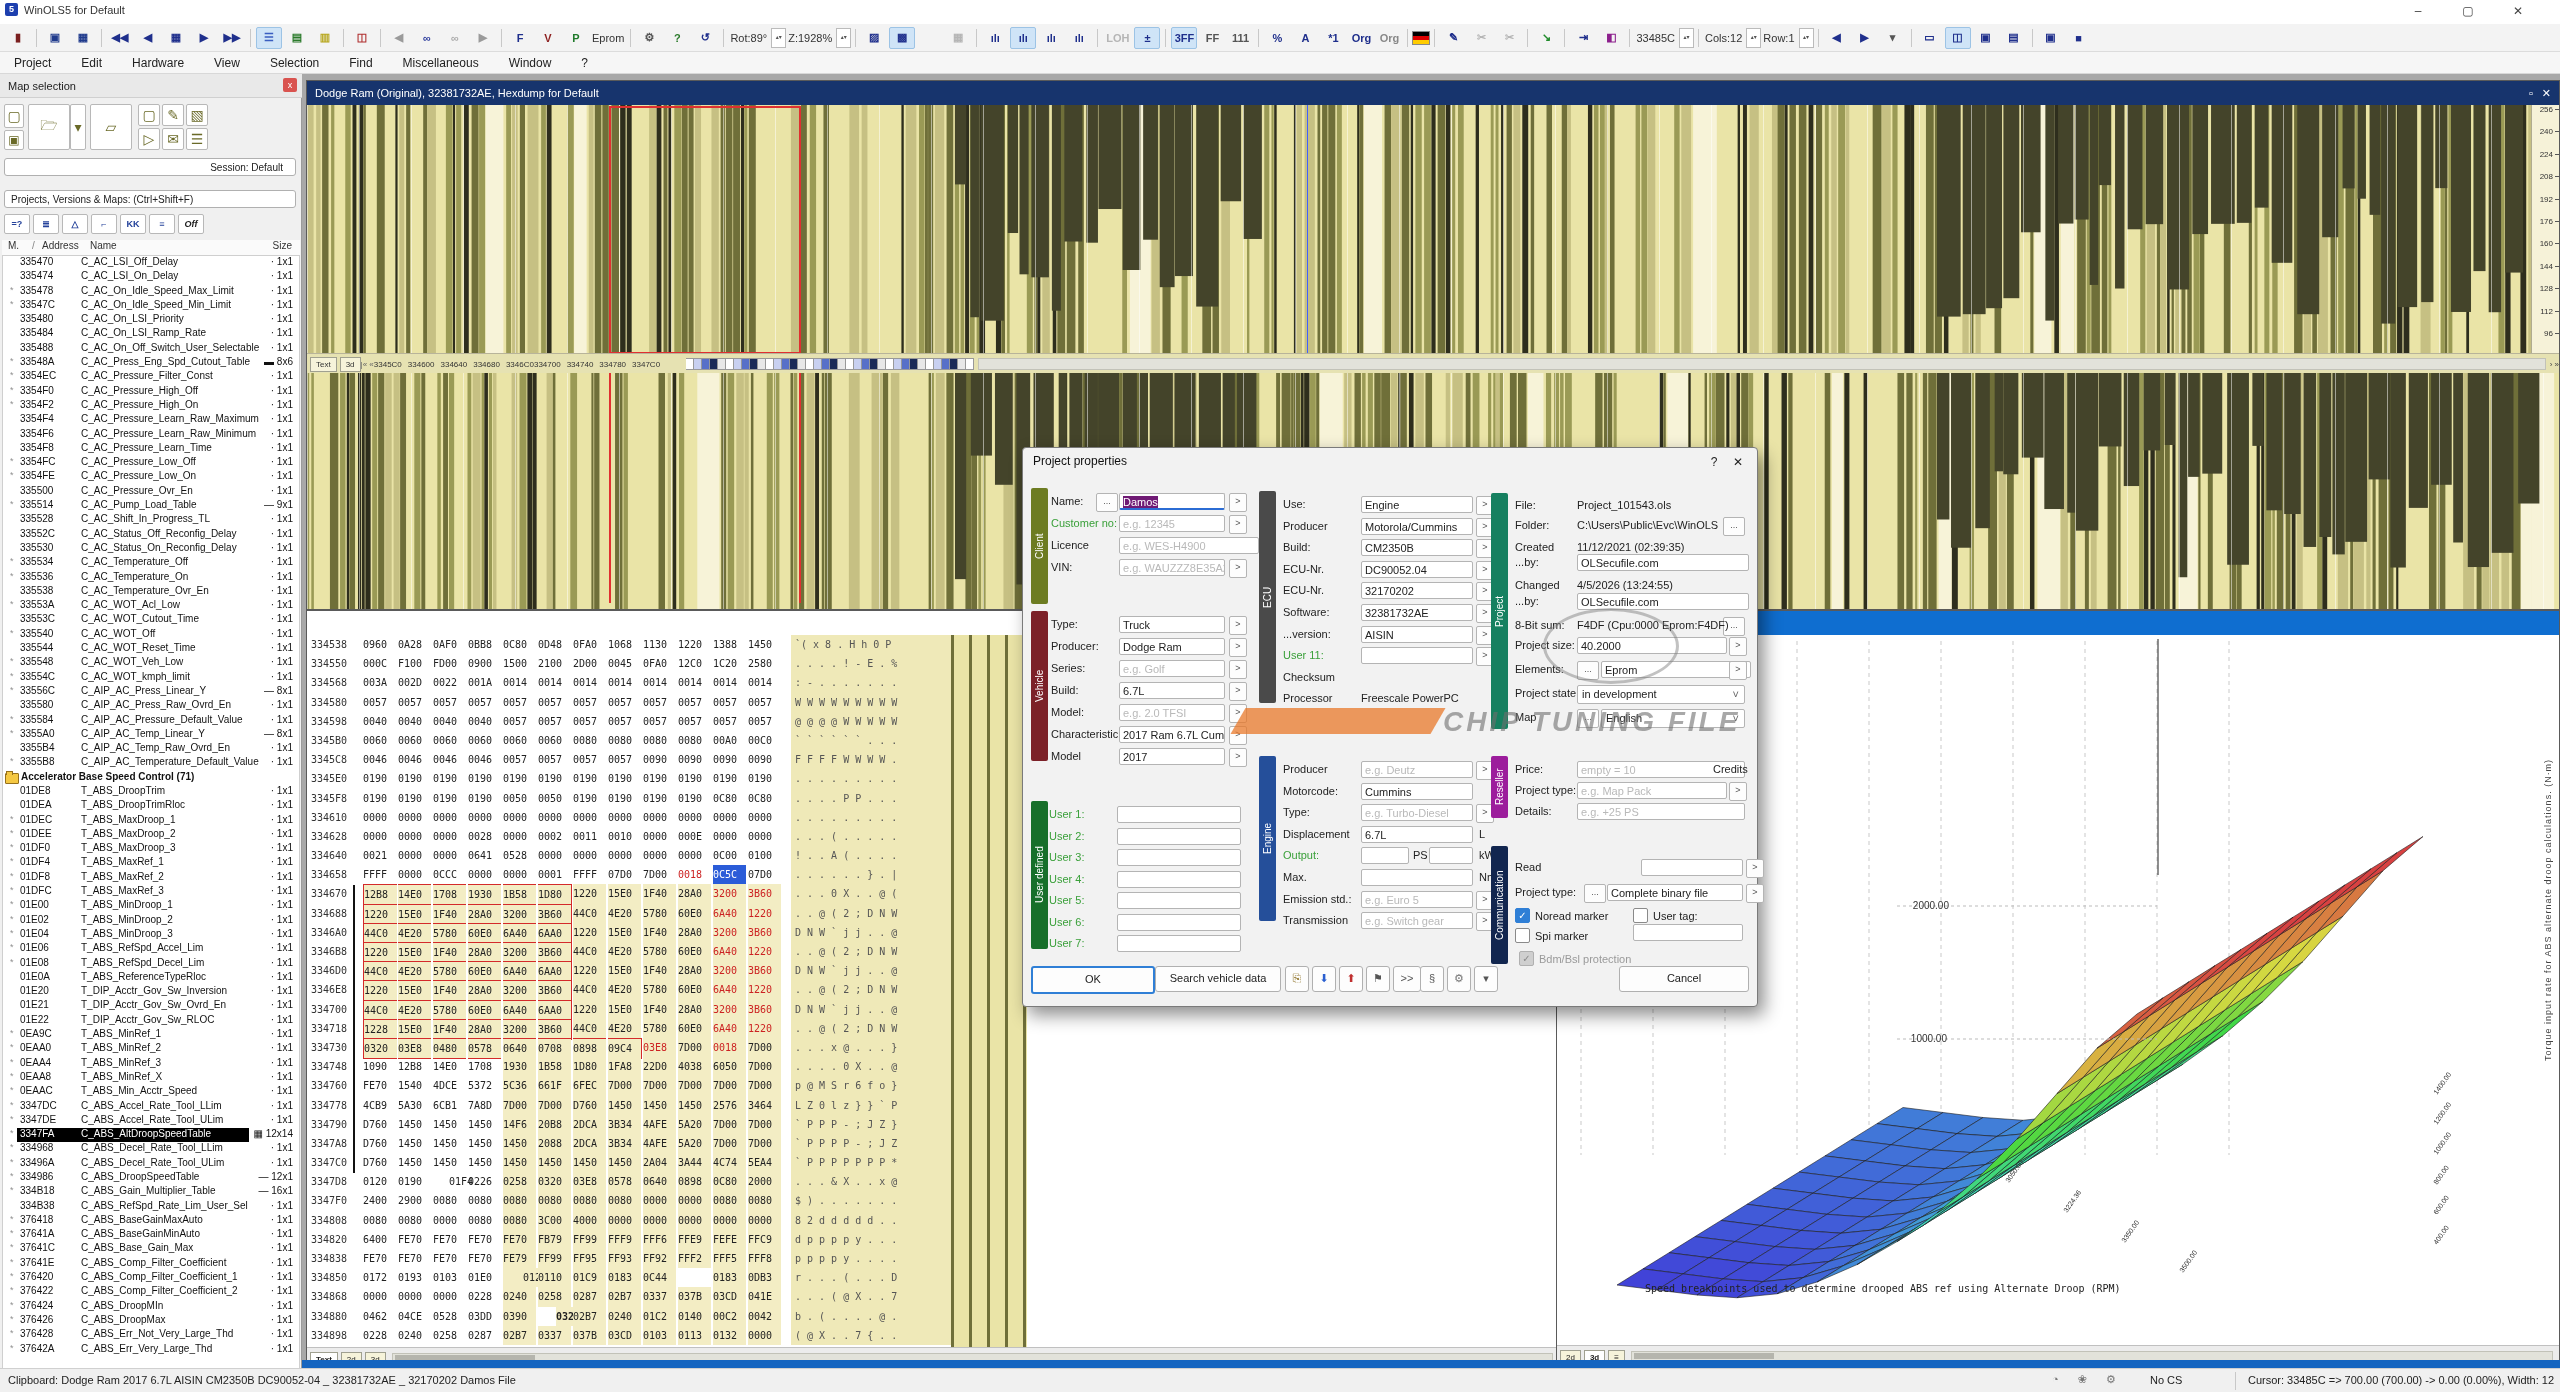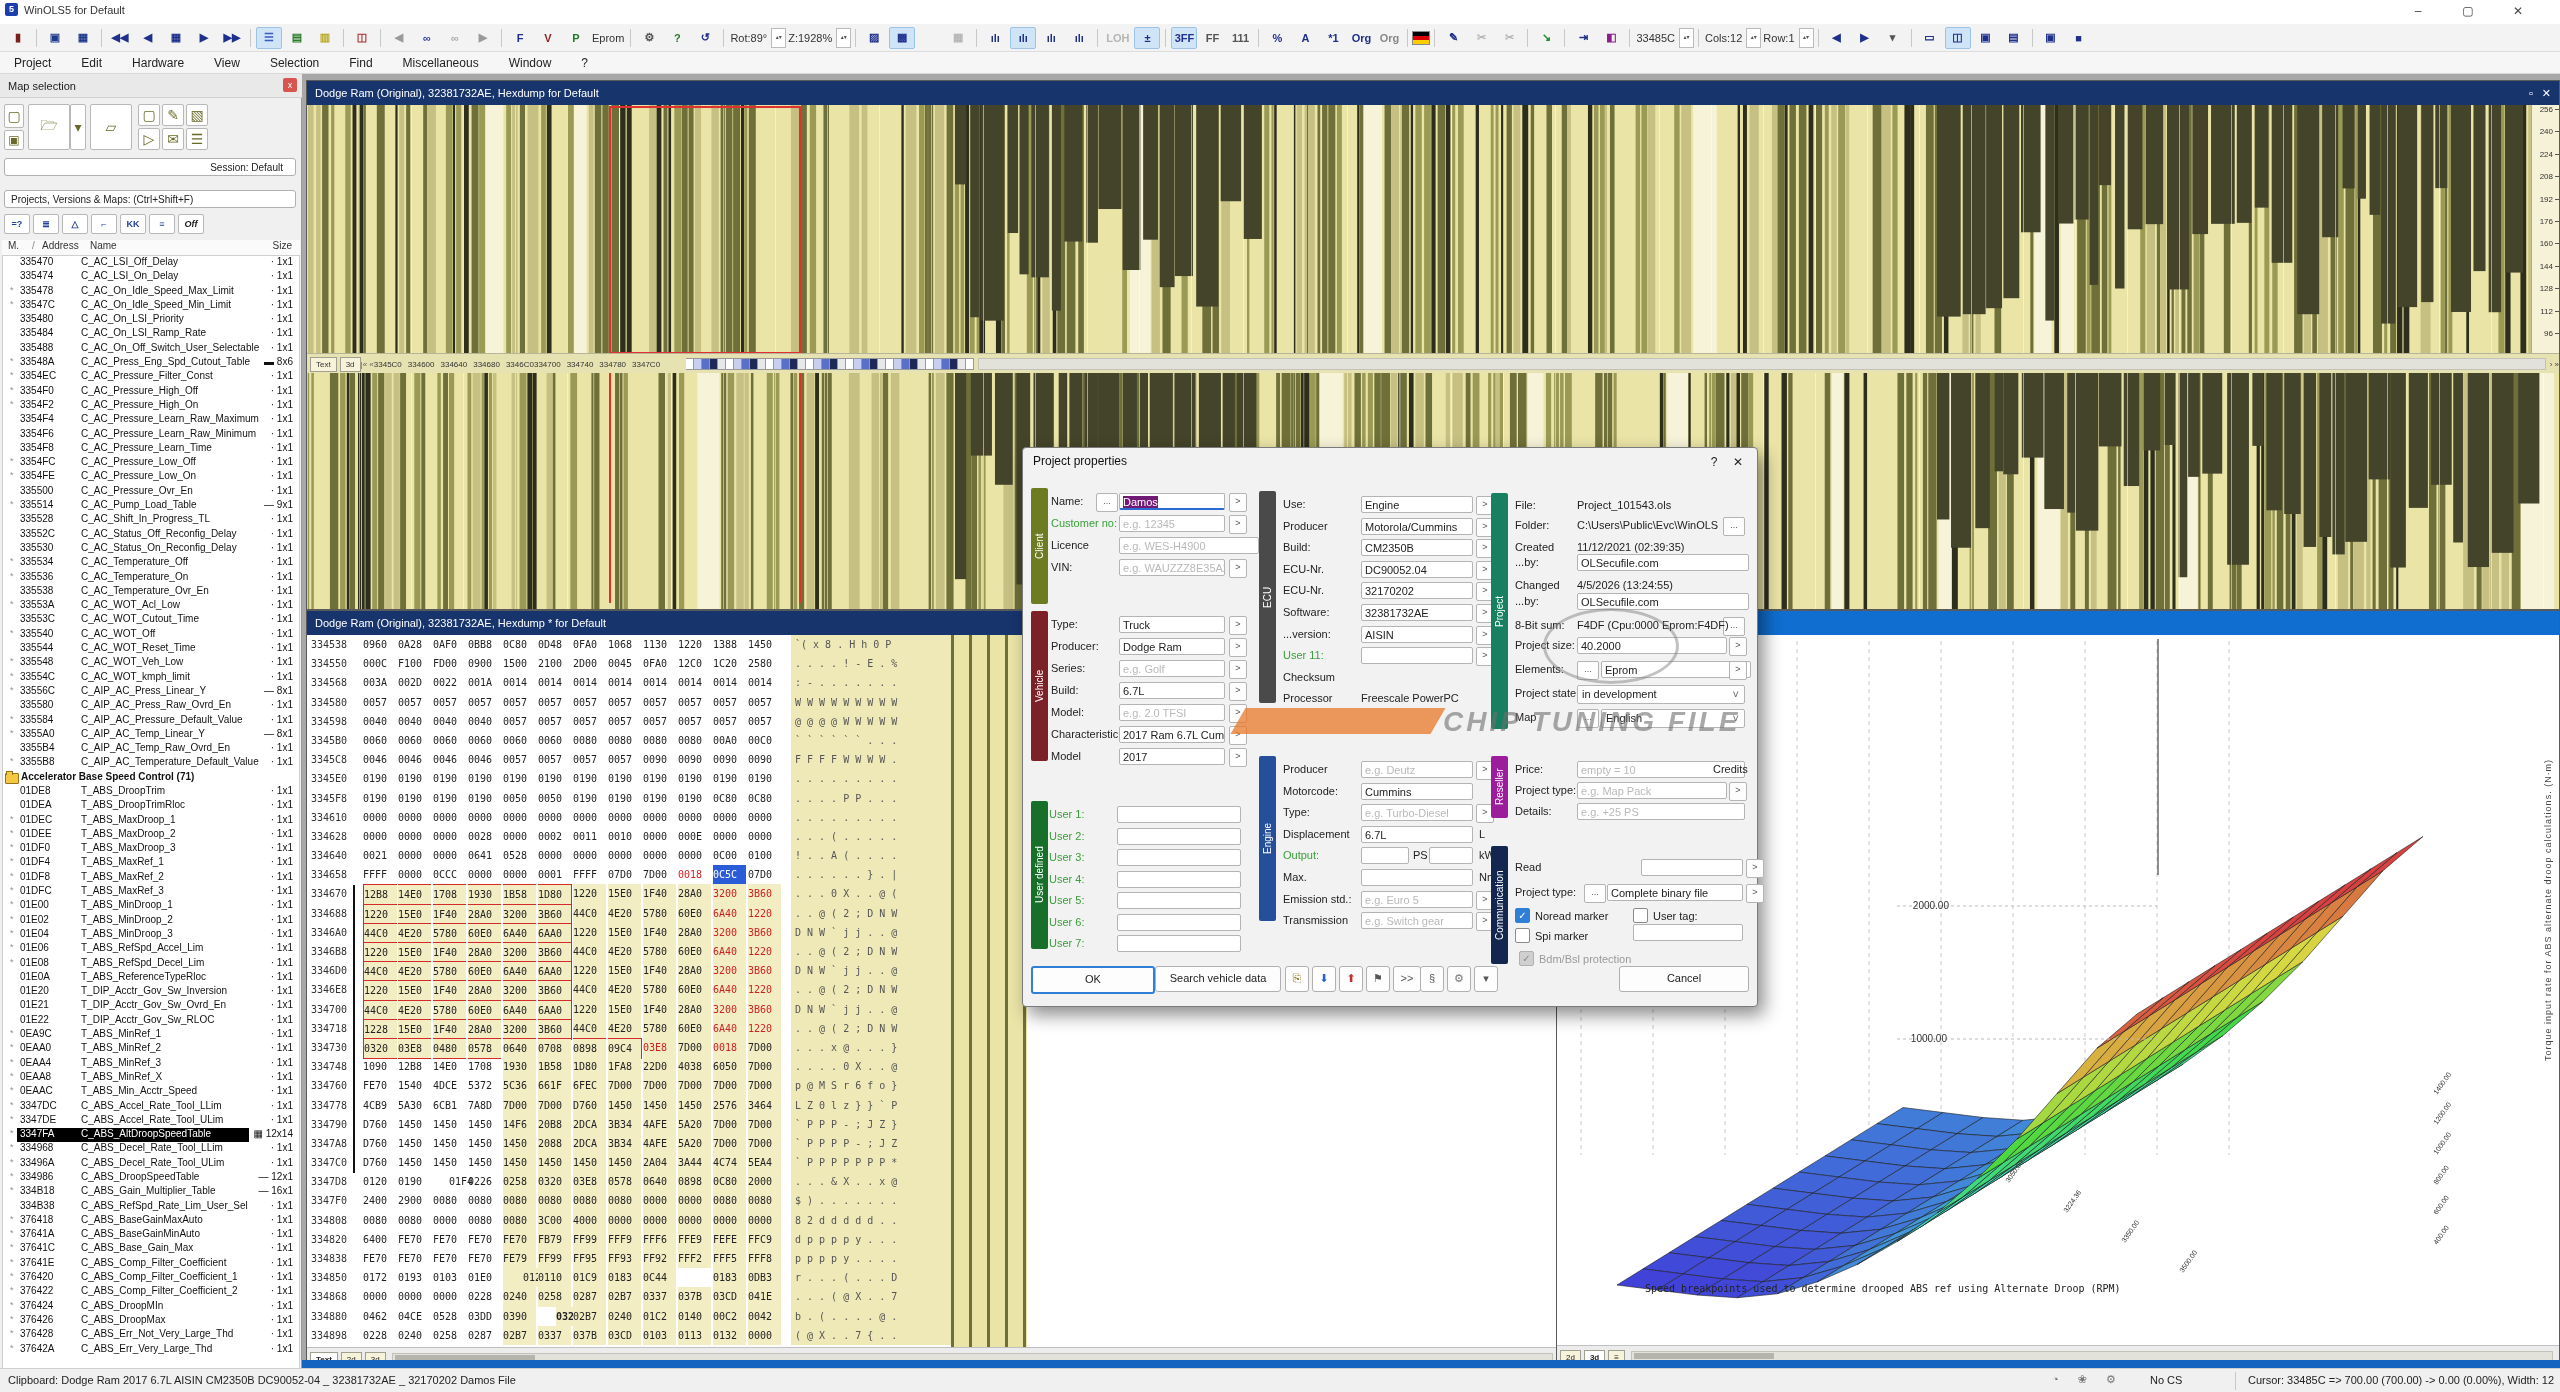--- a/index.html
+++ b/index.html
@@ -1320,23 +1320,20 @@
           <rect x="2160.785892170621" y="0" width="21.26384185627103" height="194.03634001147003" fill="#44442a"></rect>
           <rect x="2184.405144386925" y="0" width="22.07047153264284" height="179.84158103819937" fill="#44442a"></rect>
           <rect x="2211.166964151431" y="0" width="21.212076909840107" height="130.50627931952477" fill="#44442a"></rect>
         </svg>
       <div class="abs gridlines" style="left:0;top:0;width:2252px;height:236px"></div>
       <div class="abs" id="sel-linesB" style="left:302px;top:0;width:188px;height:230px"></div>
     </div>
   </div>
 
   <div class="abs" id="win2">
-    <div class="wtitle">
-      <span>Dodge Ram (Original), 32381732AE, Hexdump * for Default</span>
-    </div>
     <div class="abs" id="hexarea">
         <div class="hrow">
           <span class="haddr">334538</span>
           <span class="hcell" style="left: 56px;">0960</span>
           <span class="hcell" style="left: 91px;">0A28</span>
           <span class="hcell" style="left: 126px;">0AF0</span>
           <span class="hcell" style="left: 161px;">0BB8</span>
           <span class="hcell" style="left: 196px;">0C80</span>
           <span class="hcell" style="left: 231px;">0D48</span>
           <span class="hcell" style="left: 266px;">0FA0</span>

